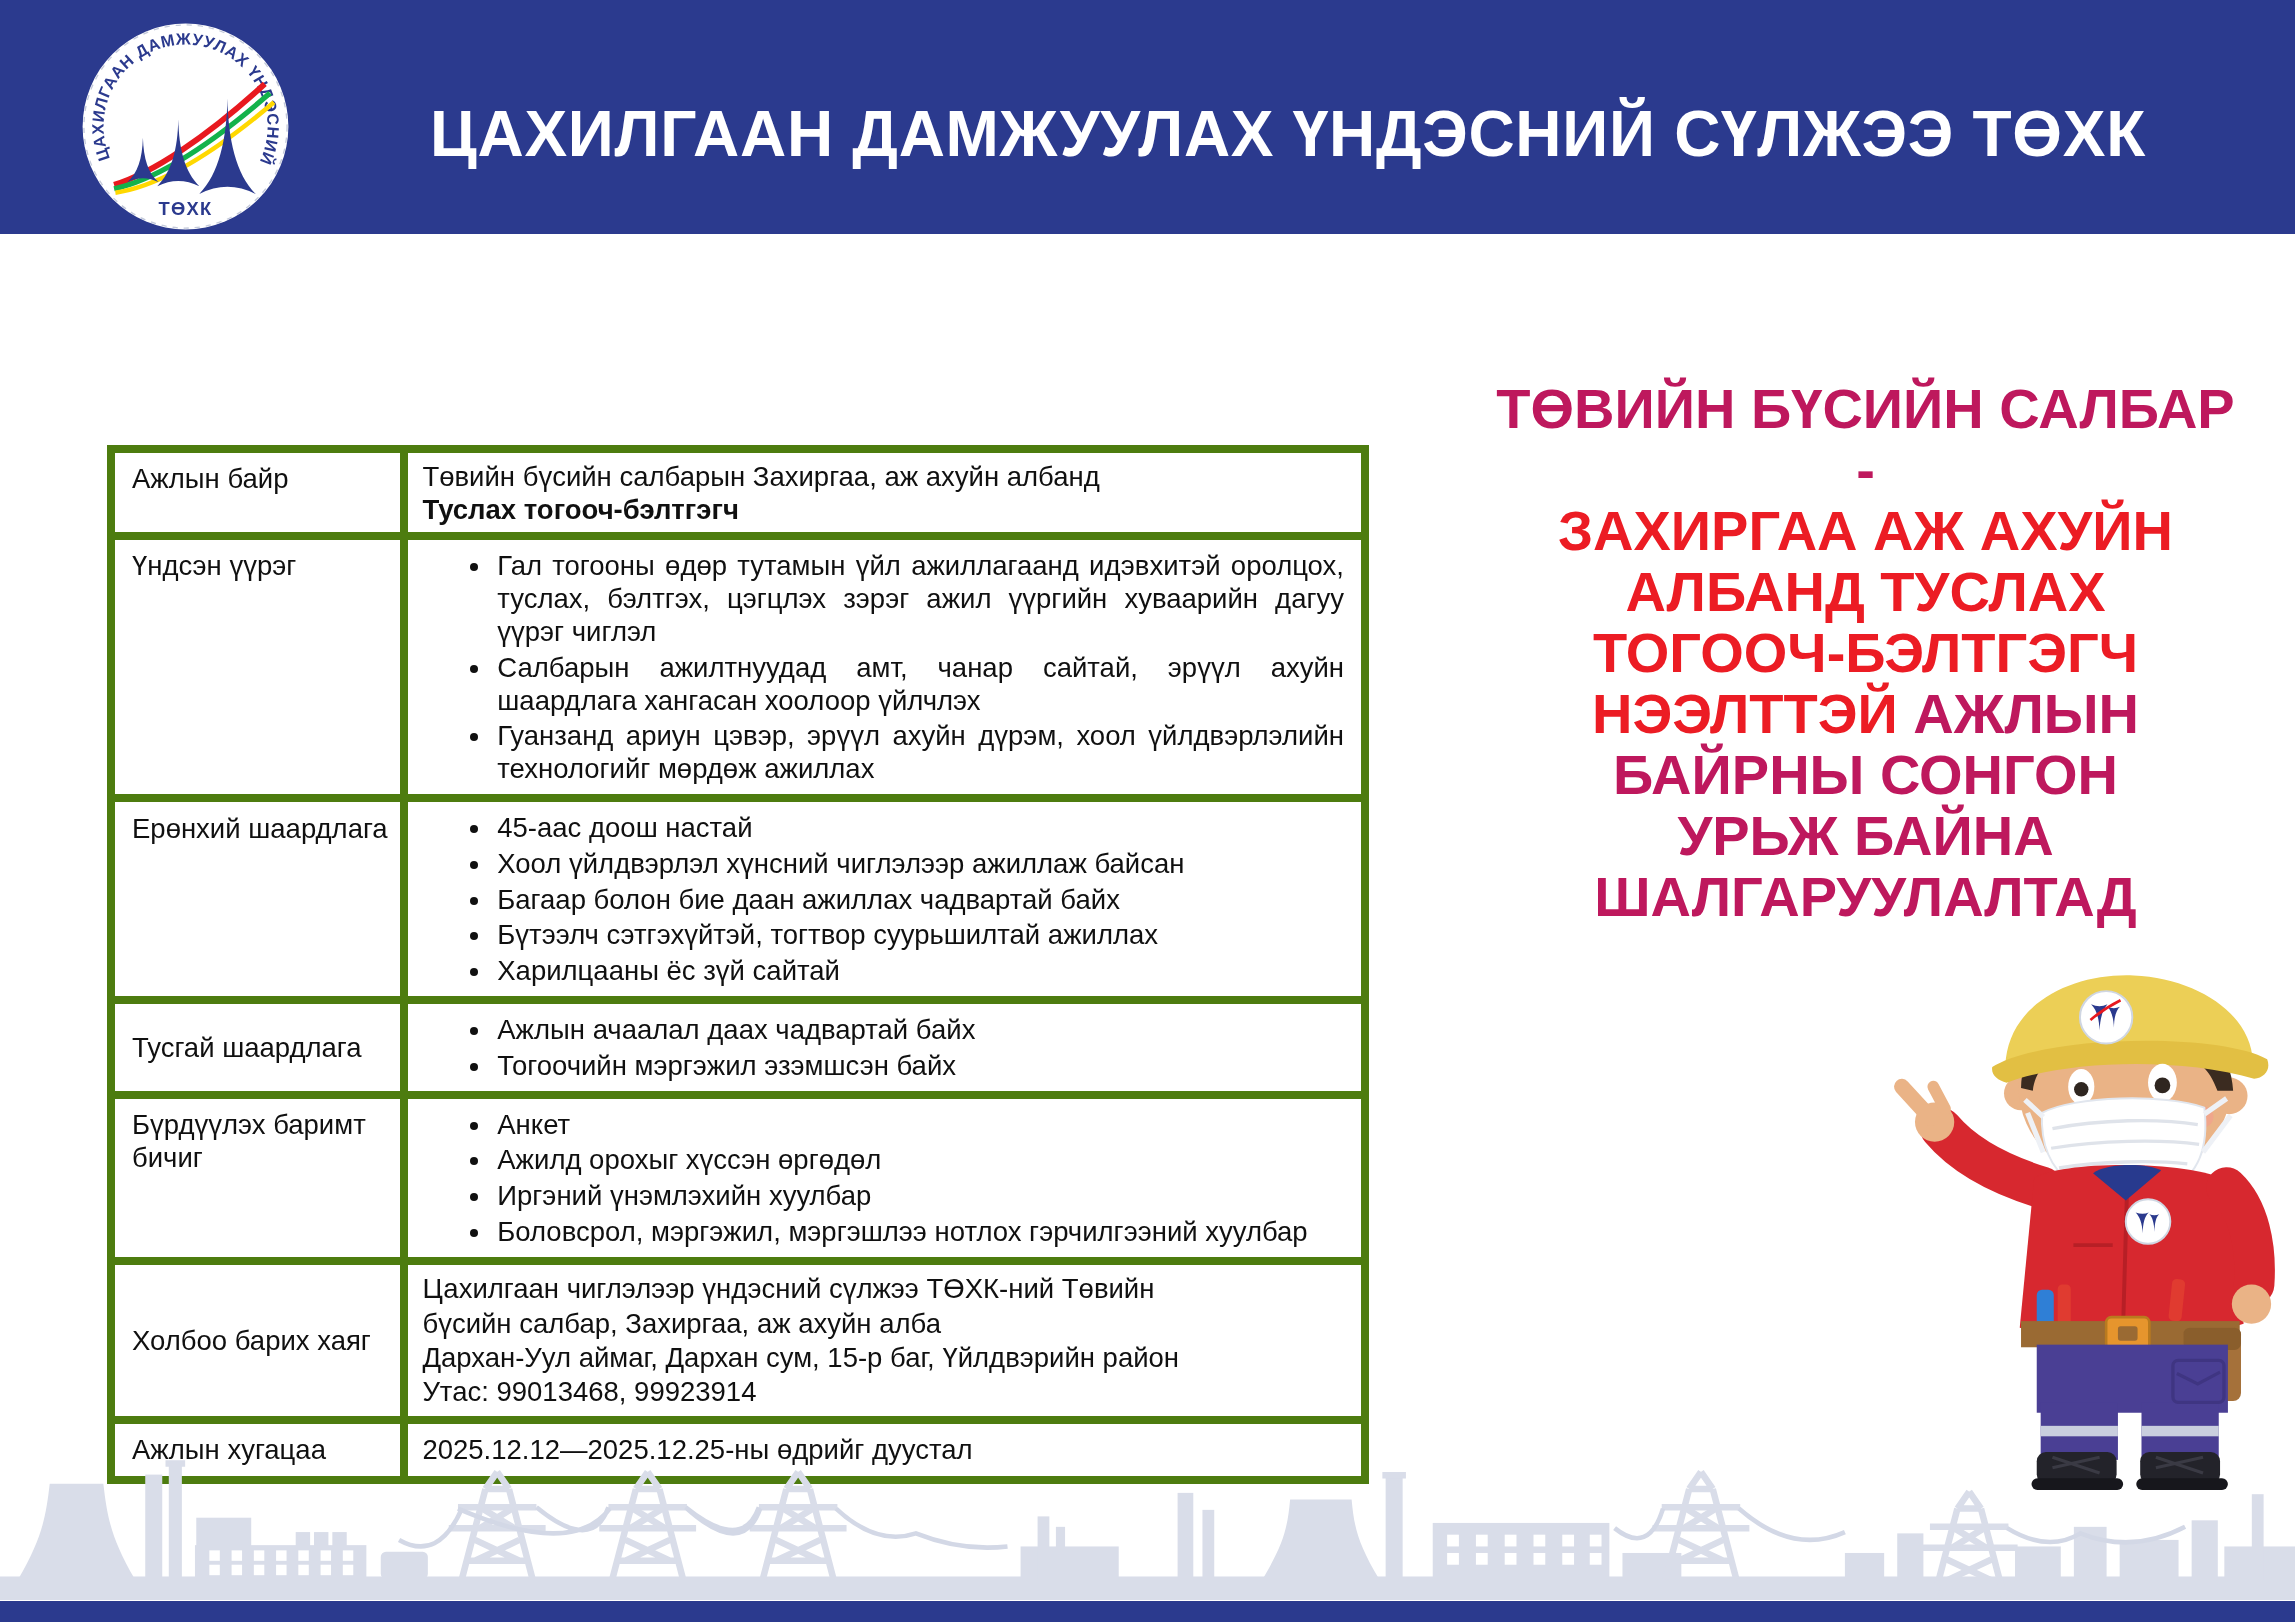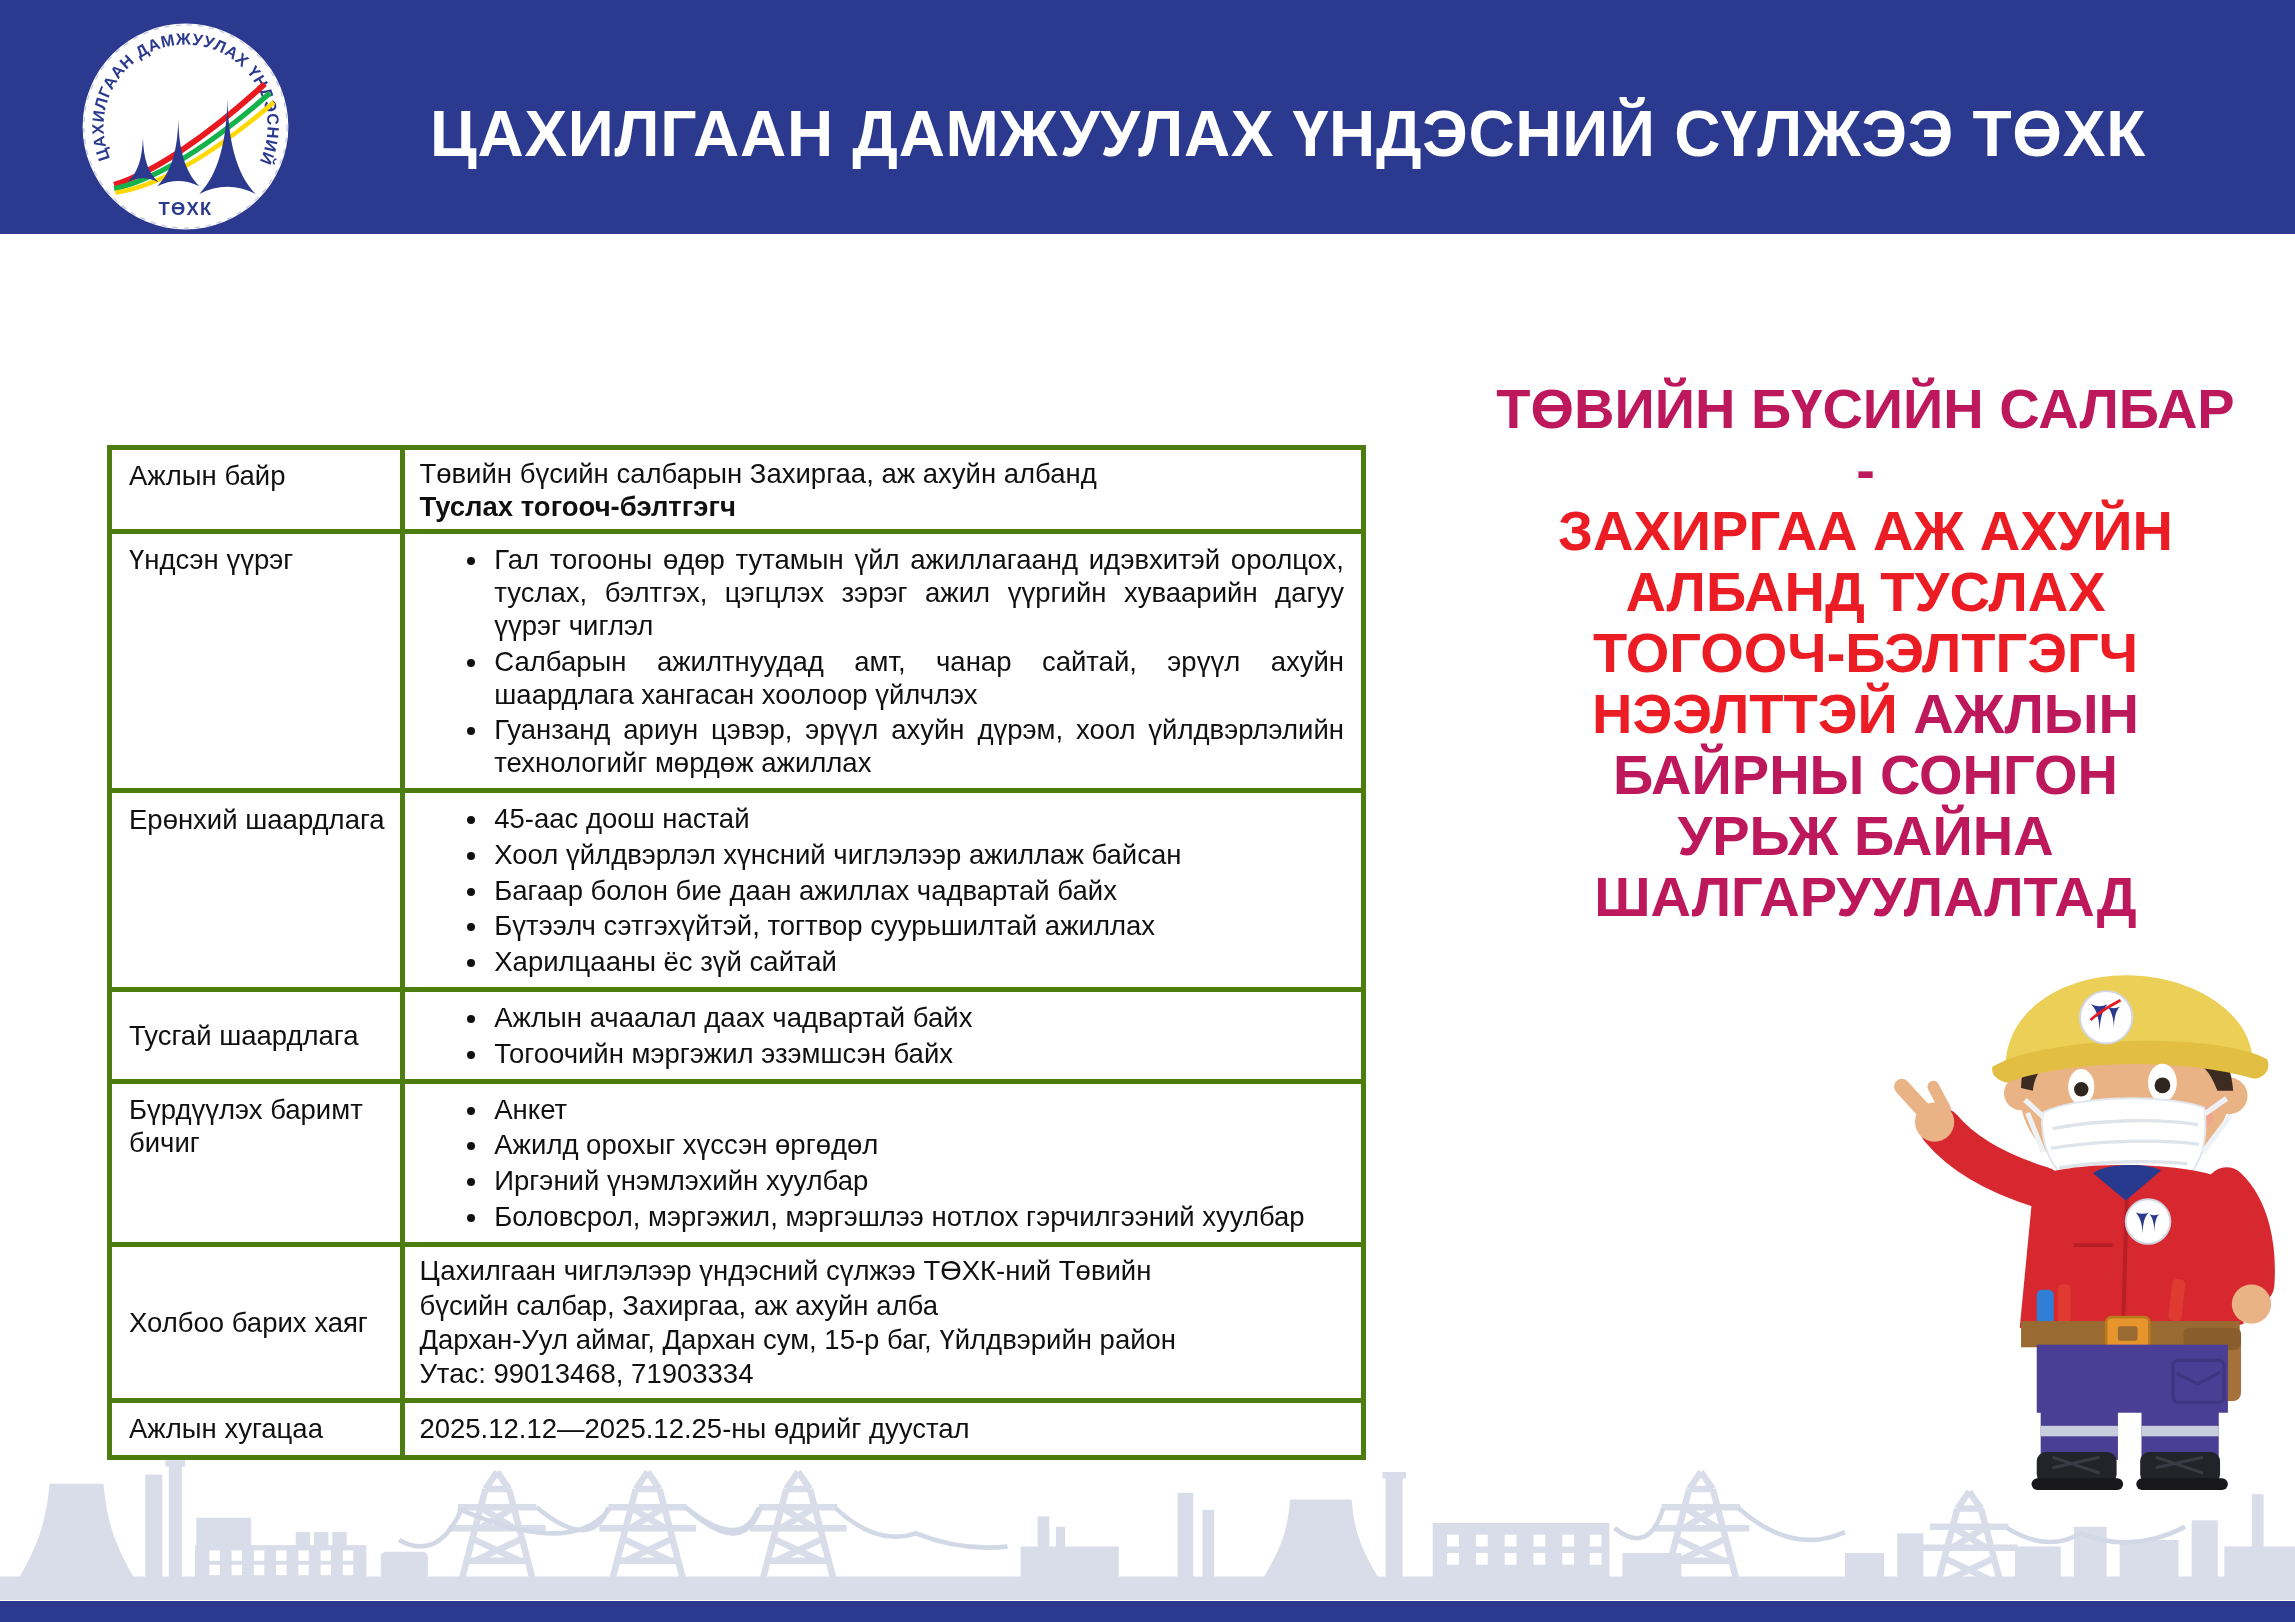--- a/index.html
+++ b/index.html
@@ -10,21 +10,21 @@
   .header{position:absolute;left:0;top:0;width:2295px;height:234px;background:#2b3a8e;}
   .header-title{position:absolute;left:340px;right:59px;top:0;height:268px;
       display:flex;align-items:center;justify-content:center;
       color:#ffffff;font-size:64px;font-weight:bold;letter-spacing:0.7px;white-space:nowrap;}
   .logo-wrap{position:absolute;left:80px;top:21px;width:211px;height:211px;}
 
   
   .job-table{position:absolute;left:107px;top:445px;width:1254px;
       border-collapse:collapse;table-layout:fixed;
       font-size:27.5px;line-height:1.2;color:#101010;}
-  .job-table td{border:5px solid #4d7c0f;vertical-align:top;overflow:hidden;}
+  .job-table td{border:8px solid #4d7c0f;vertical-align:top;overflow:hidden;}
   .job-table .lbl{width:293px;padding:9.2px 9.2px 9.2px 17px;}
   .job-table .val{padding:6.5px 17px 6.5px 14.4px;}
   .vmid{vertical-align:middle !important;}
   .bold{font-weight:bold;}
   .job-table ul{margin:2.6px 0 0 0;padding:0 0 0 71px;}
   .job-table li{margin:0 0 2.6px 0;padding-left:3.9px;}
   .row-duty li{text-align:justify;}
   .addr{padding-left:82px;}
   .addr div{margin:1.3px 0;}
 
@@ -127,21 +127,21 @@
           <li>Боловсрол, мэргэжил, мэргэшлээ нотлох гэрчилгээний хуулбар</li>
         </ul>
       </td>
     </tr>
     <tr style="height:128px">
       <td class="lbl vmid">Холбоо барих хаяг</td>
       <td class="val addr">
         <div>Цахилгаан чиглэлээр үндэсний сүлжээ ТӨХК-ний Төвийн</div>
         <div>бүсийн салбар,  Захиргаа, аж ахуйн алба</div>
         <div>Дархан-Уул аймаг, Дархан сум, 15-р баг, Үйлдвэрийн район</div>
-        <div>Утас: 99013468, 71903334</div>
+        <div>Утас: 99013468, 99923914</div>
       </td>
     </tr>
     <tr style="height:41px">
       <td class="lbl vmid">Ажлын хугацаа</td>
       <td class="val vmid">2025.12.12—2025.12.25-ны  өдрийг дуустал</td>
     </tr>
   </tbody>
     </table>
 
   <div class="announce">

